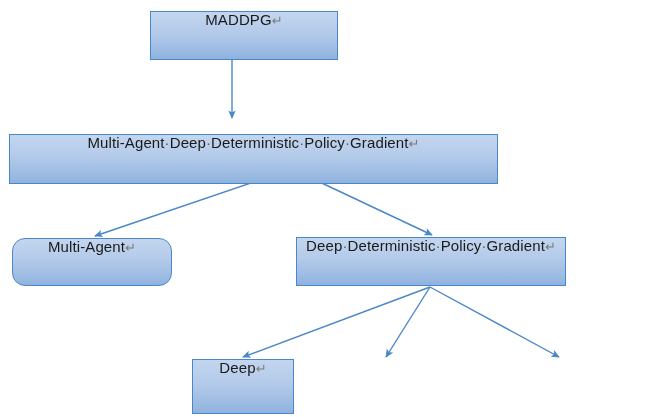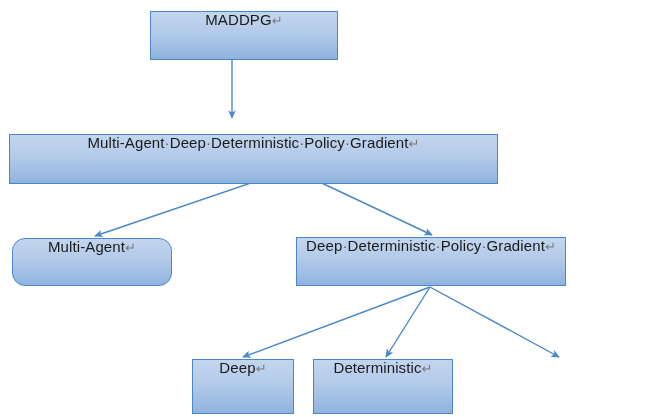--- a/index.html
+++ b/index.html
@@ -84,17 +84,14 @@
   <div class="node" style="left: 12px; top: 238px; width: 160px; height: 48px; border-radius: 13px;">
     <span class="node-label"><span>M</span><span>u</span><span>l</span><span>t</span><span>i</span><span>-</span><span>A</span><span>g</span><span>e</span><span>n</span><span>t</span><span class="pilcrow">↵</span></span>
   </div>
   <div class="node" style="left: 296px; top: 237px; width: 270px; height: 49px;">
     <span class="node-label"><span>D</span><span>e</span><span>e</span><span>p</span><span class="spacedot">·</span><span>D</span><span>e</span><span>t</span><span>e</span><span>r</span><span>m</span><span>i</span><span>n</span><span>i</span><span>s</span><span>t</span><span>i</span><span>c</span><span class="spacedot">·</span><span>P</span><span>o</span><span>l</span><span>i</span><span>c</span><span>y</span><span class="spacedot">·</span><span>G</span><span>r</span><span>a</span><span>d</span><span>i</span><span>e</span><span>n</span><span>t</span><span class="pilcrow">↵</span></span>
   </div>
 
   <div class="node" style="left: 192px; top: 359px; width: 102px; height: 55px;">
     <span class="node-label"><span>D</span><span>e</span><span>e</span><span>p</span><span class="pilcrow">↵</span></span>
   </div>
-  <div class="node" style="left: 313px; top: 359px; width: 140px; height: 55px;">
-    <span class="node-label"><span>D</span><span>e</span><span>t</span><span>e</span><span>r</span><span>m</span><span>i</span><span>n</span><span>i</span><span>s</span><span>t</span><span>i</span><span>c</span><span class="pilcrow">↵</span></span>
-  </div>
 
 </div>
 
 </body></html>

